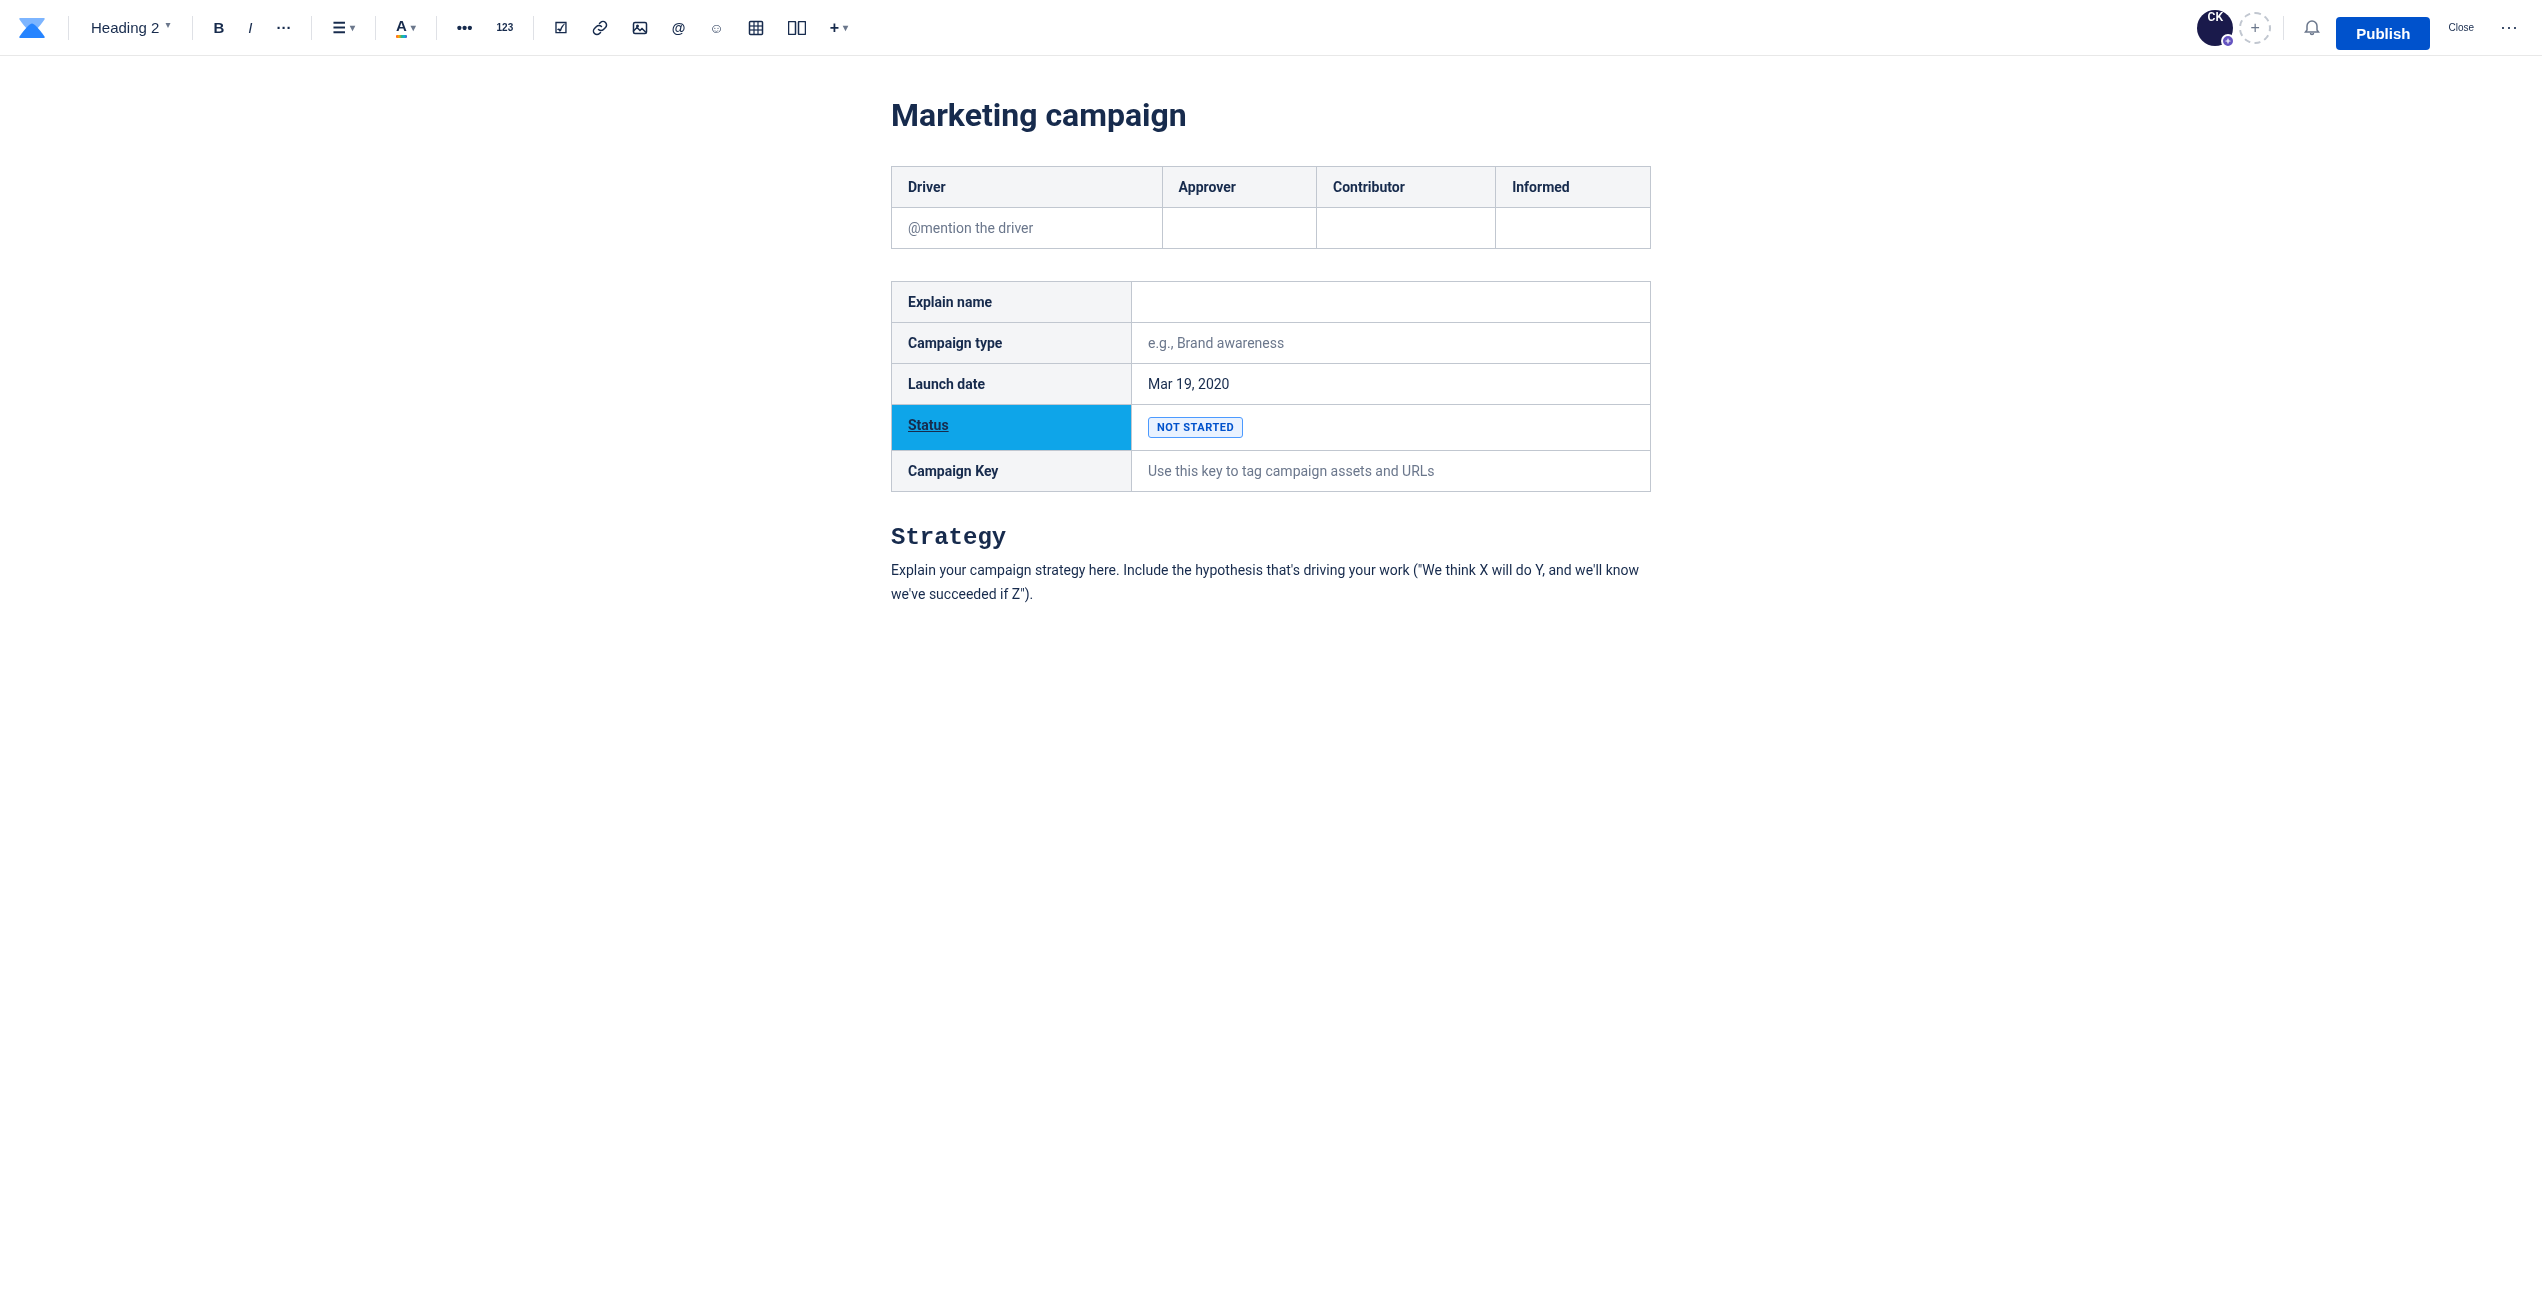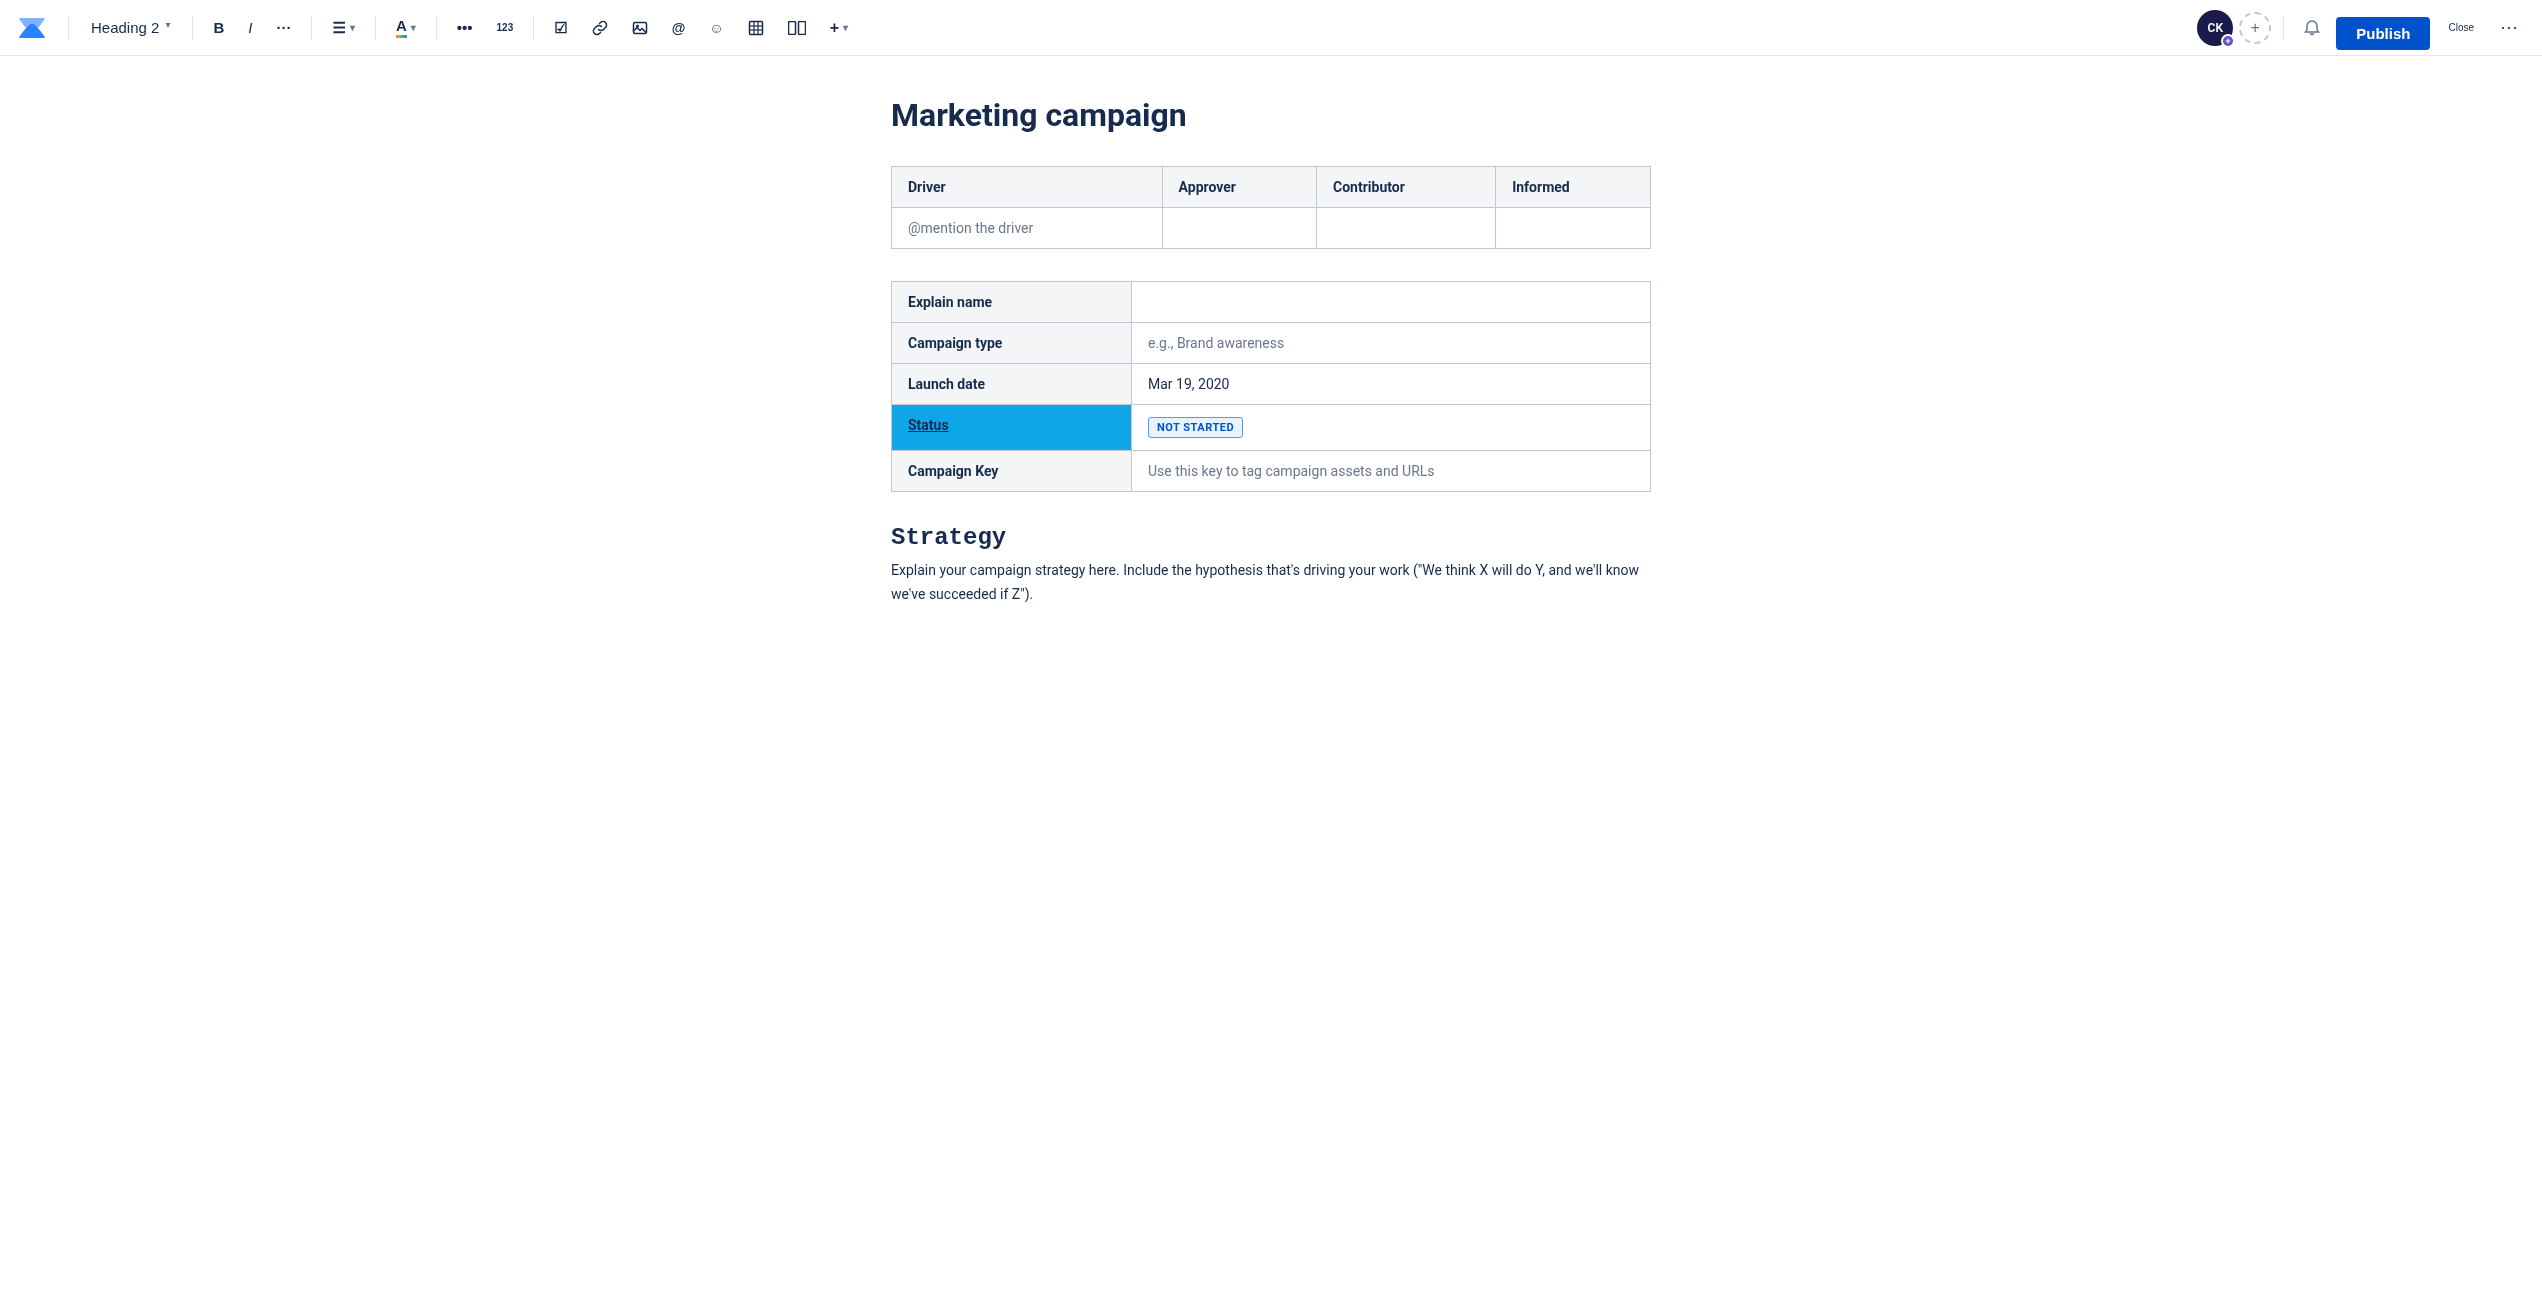--- a/index.html
+++ b/index.html
@@ -79,21 +79,21 @@
       margin-left: 8px;
     }
 
     .avatar {
       width: 36px;
       height: 36px;
       border-radius: 50%;
       background: #1a1a4b;
       color: white;
       display: flex;
-      align-items: center;
+      align-items: flex-start;
       justify-content: center;
       font-size: 12px;
       font-weight: 600;
       position: relative;
       cursor: pointer;
     }
 
     .avatar-badge {
       position: absolute;
       bottom: -2px;

